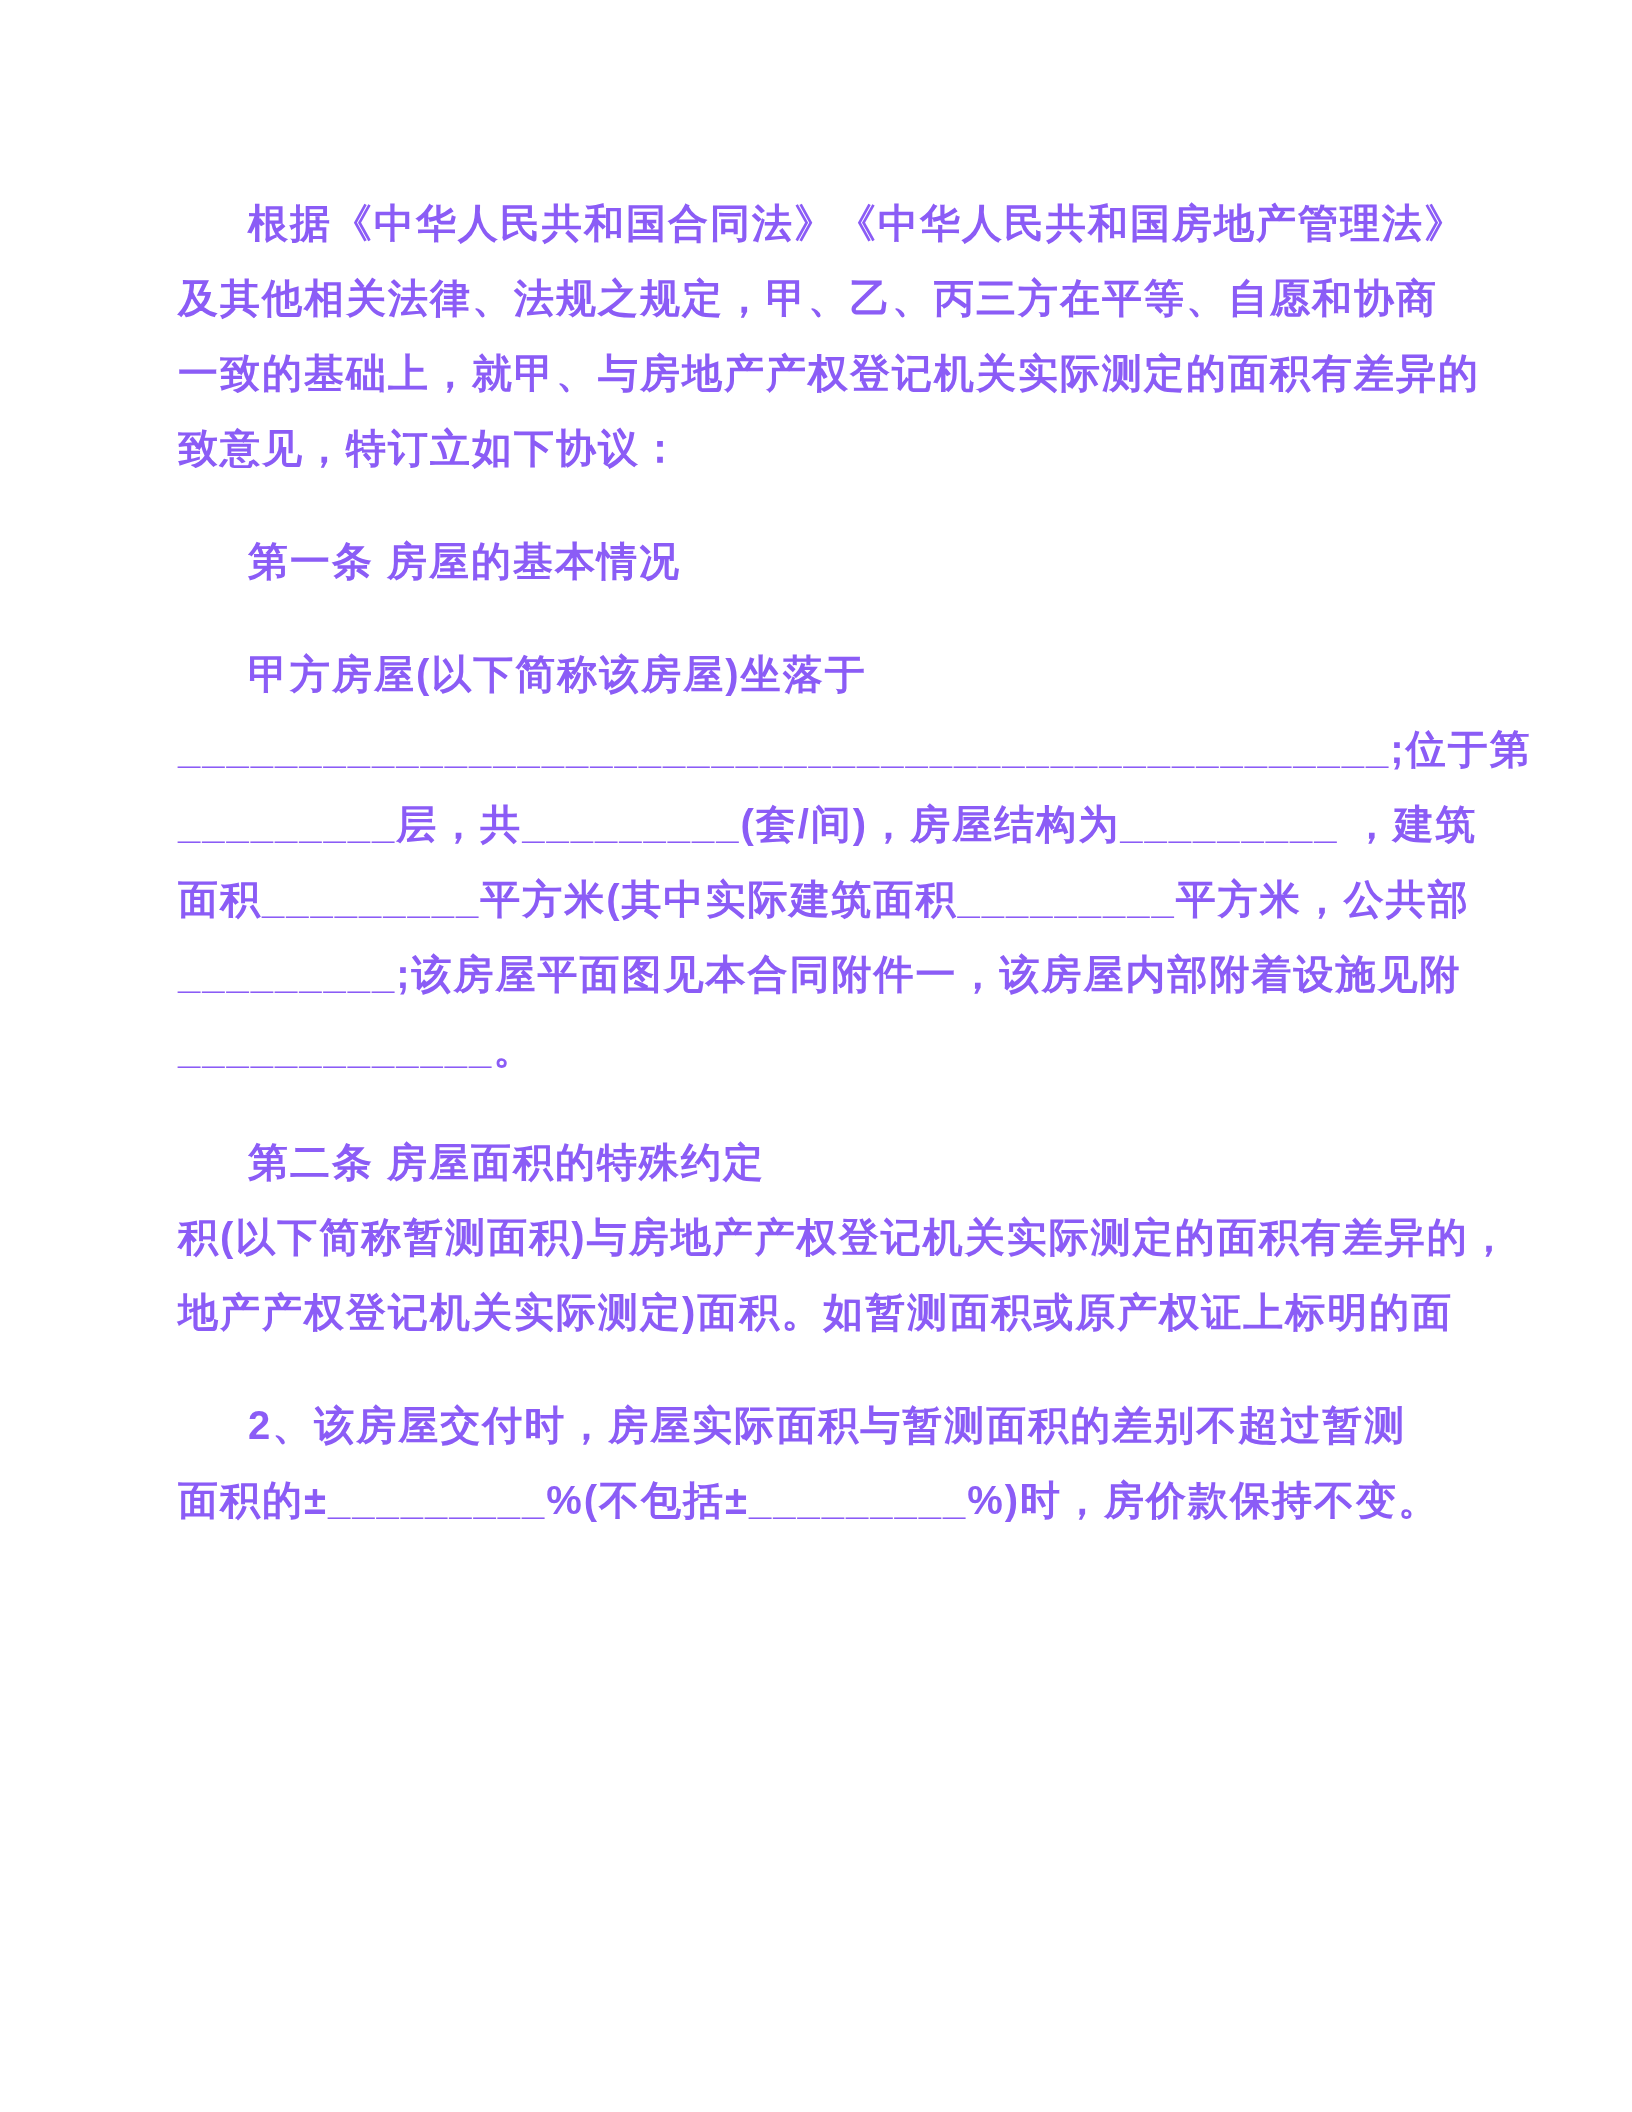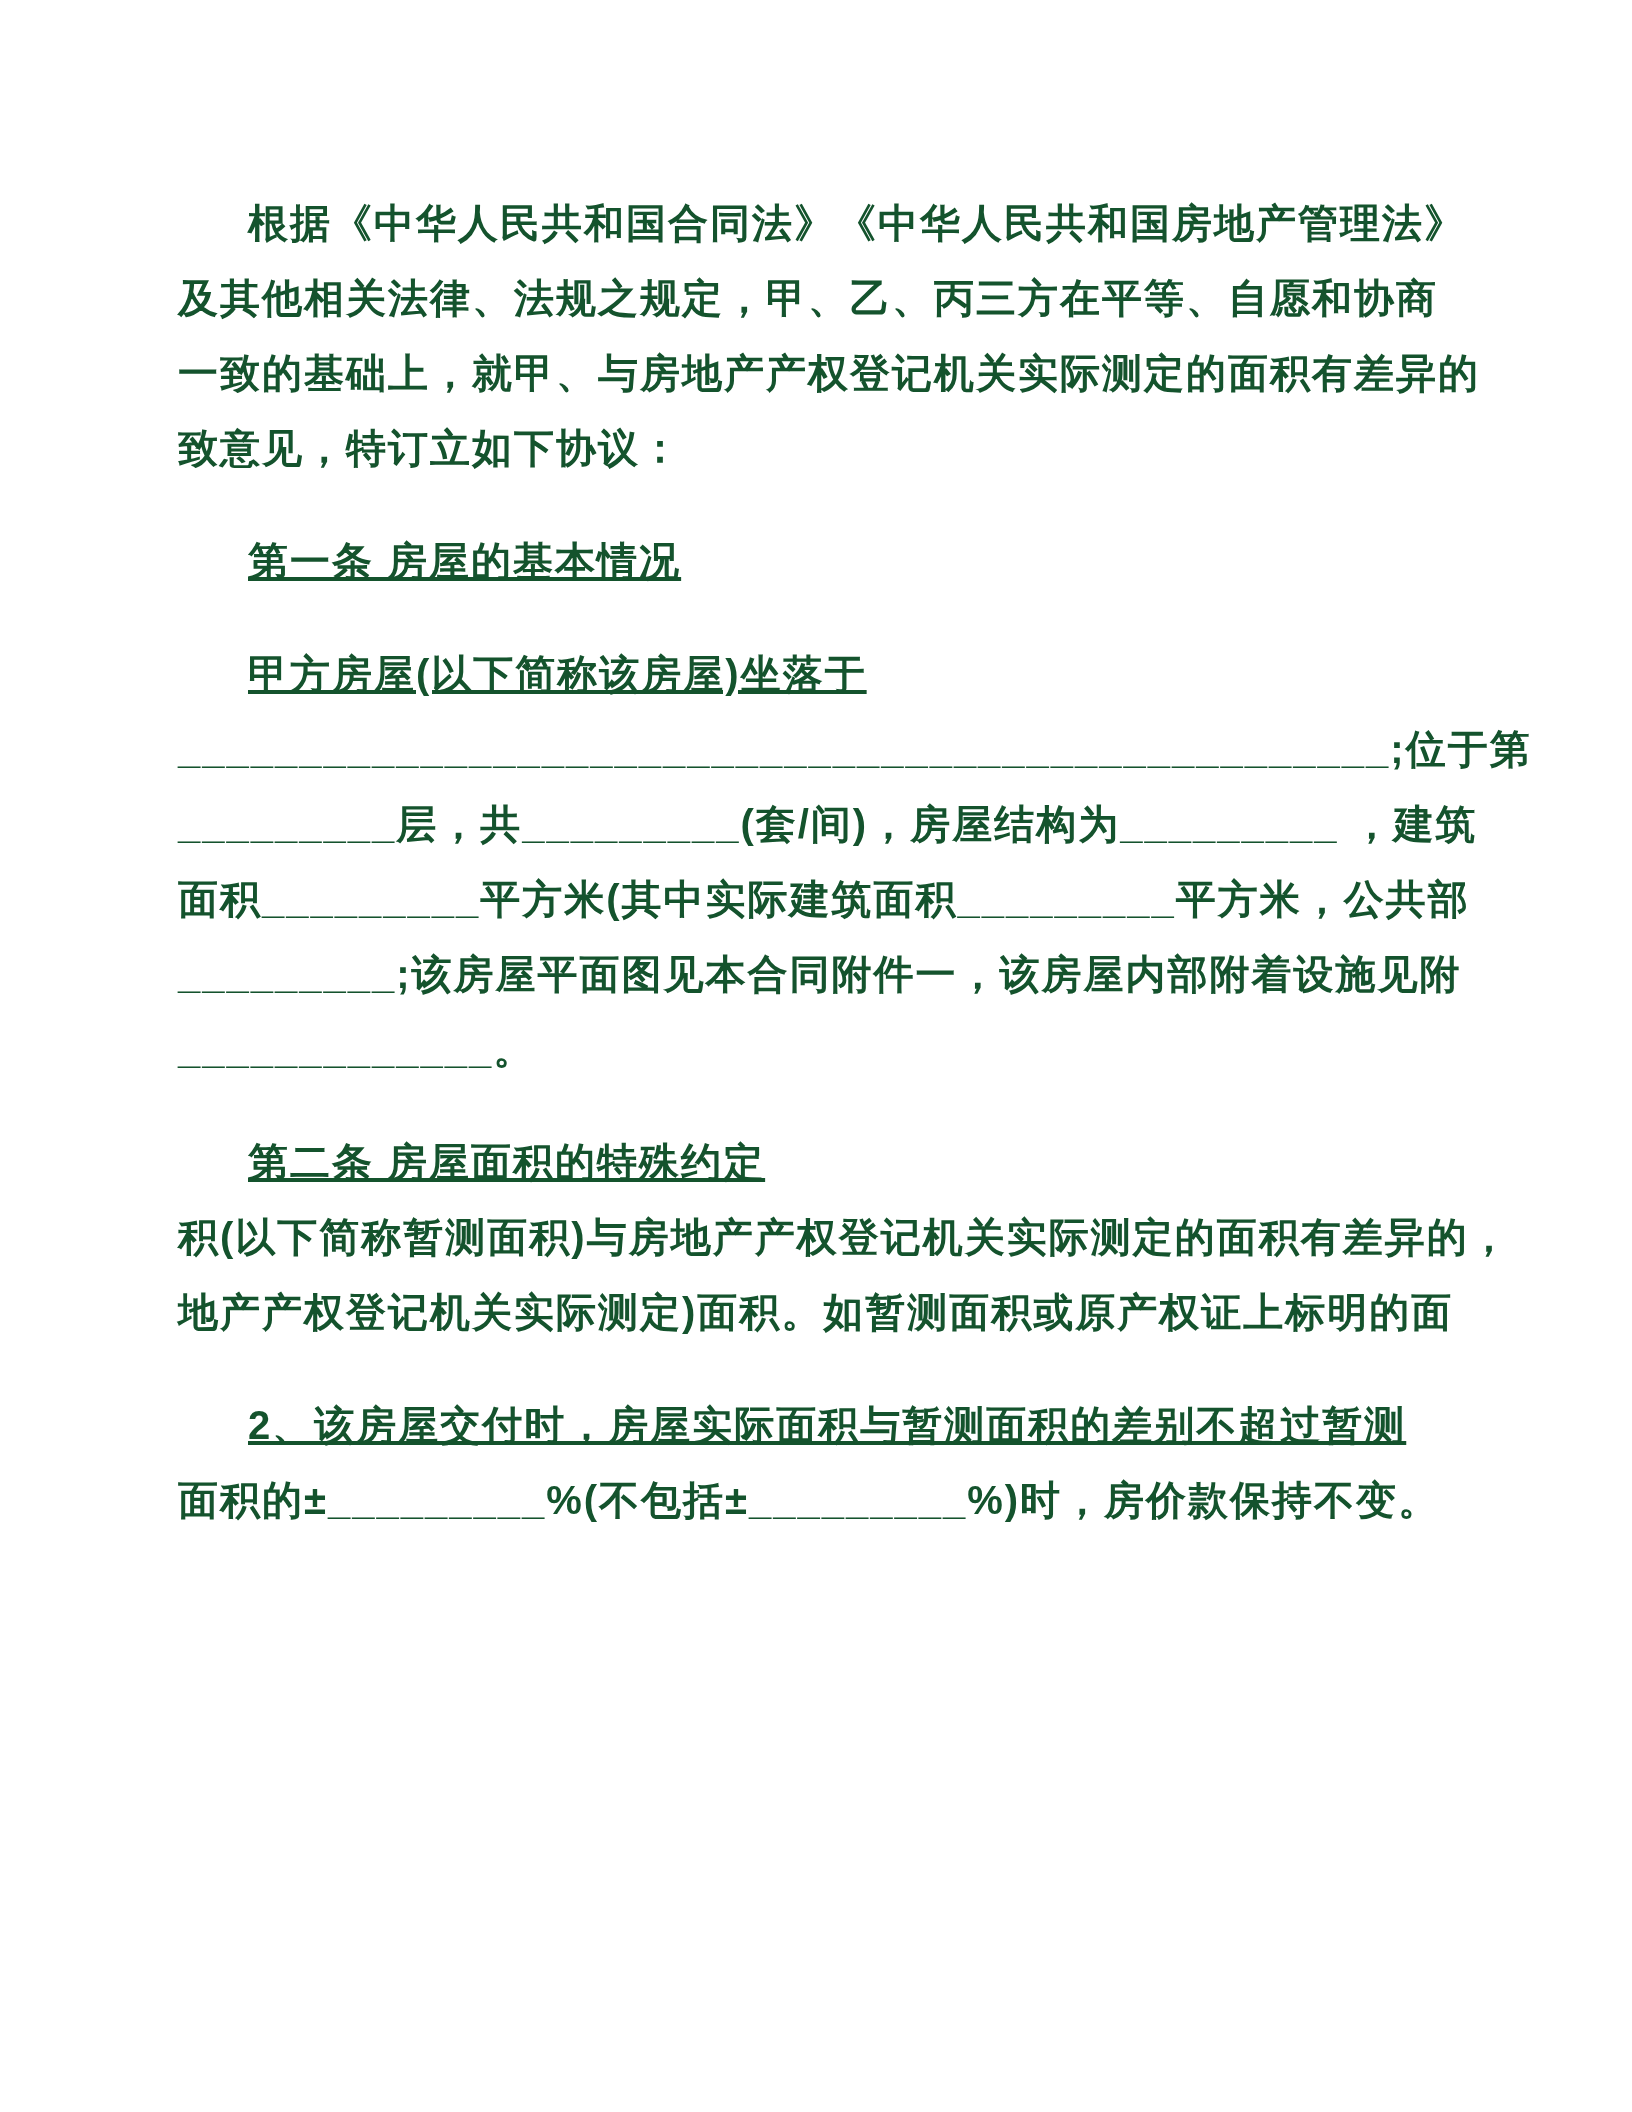--- a/index.html
+++ b/index.html
@@ -13,35 +13,34 @@
     position: relative;
     font-family: "Liberation Sans", "DejaVu Sans", sans-serif;
   }
   .doc {
     position: absolute;
     top: 0;
     left: 0;
     width: 1632px;
     box-sizing: border-box;
     padding: 186px 150px 0 178px;
-    color: #14532d;
+    color: #8b5cf6;
     font-size: 40px;
     line-height: 75px;
     letter-spacing: 2px;
     font-weight: 600;
   }
   .line {
     white-space: nowrap;
   }
   .indent {
     padding-left: 70px;
   }
   .gap {
     margin-top: 38px;
-    text-decoration: underline;
   }
   .heading {
     font-weight: 700;
   }
 </style>
 </head>
 <body>
 
 <div class="doc">
 

